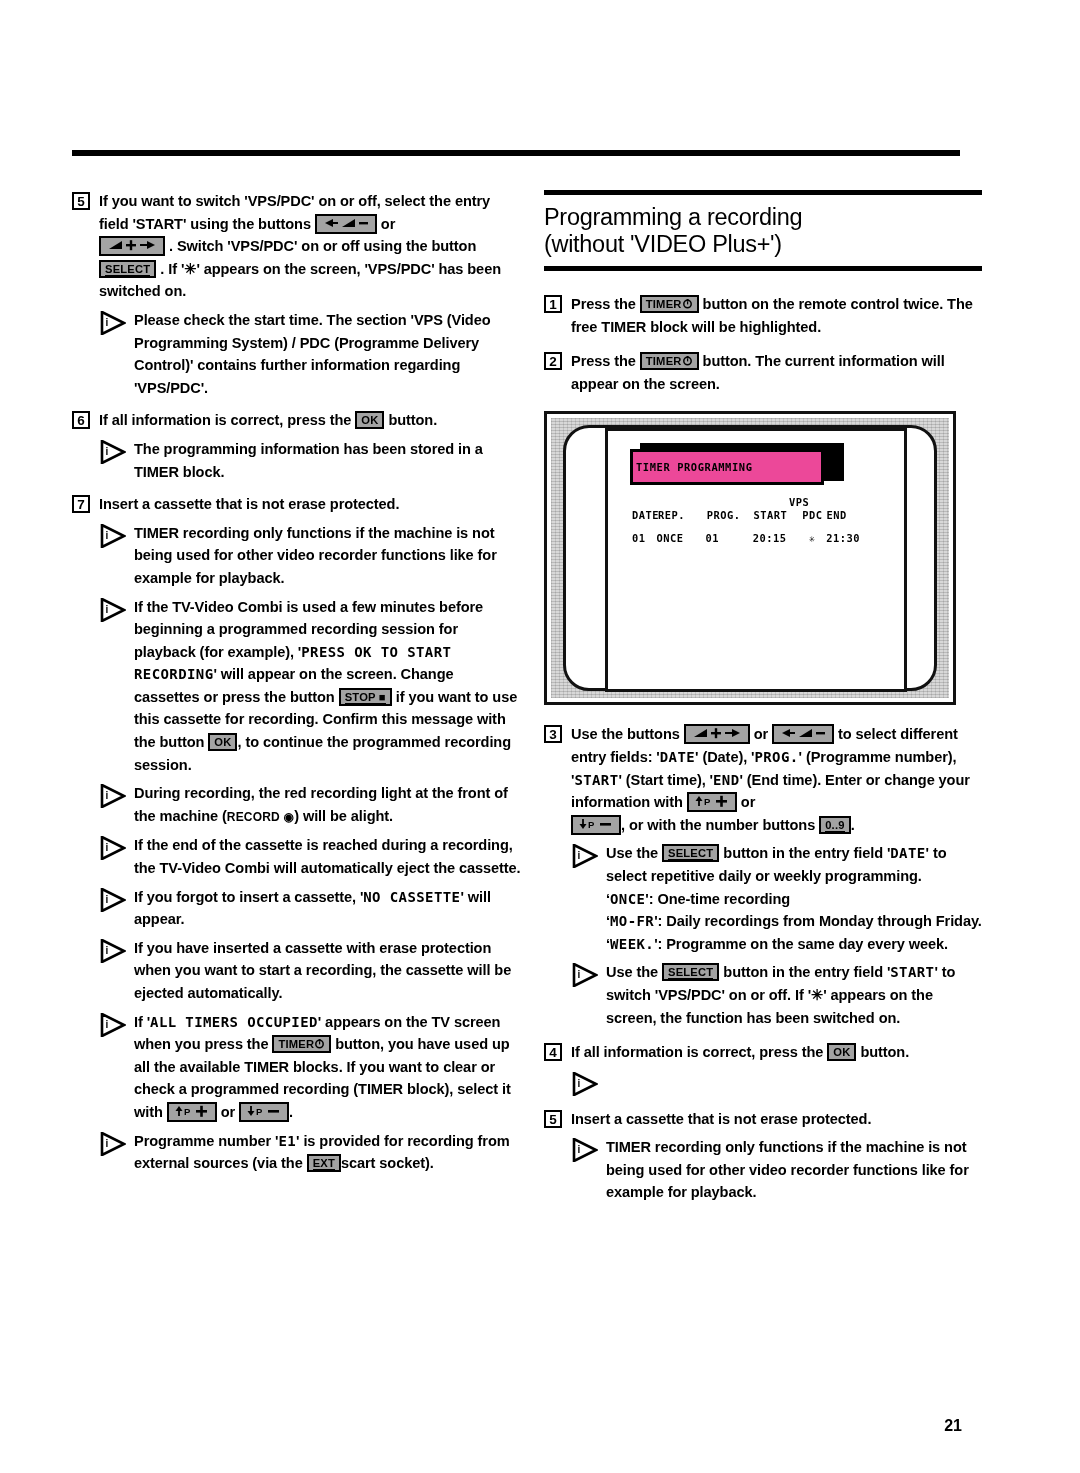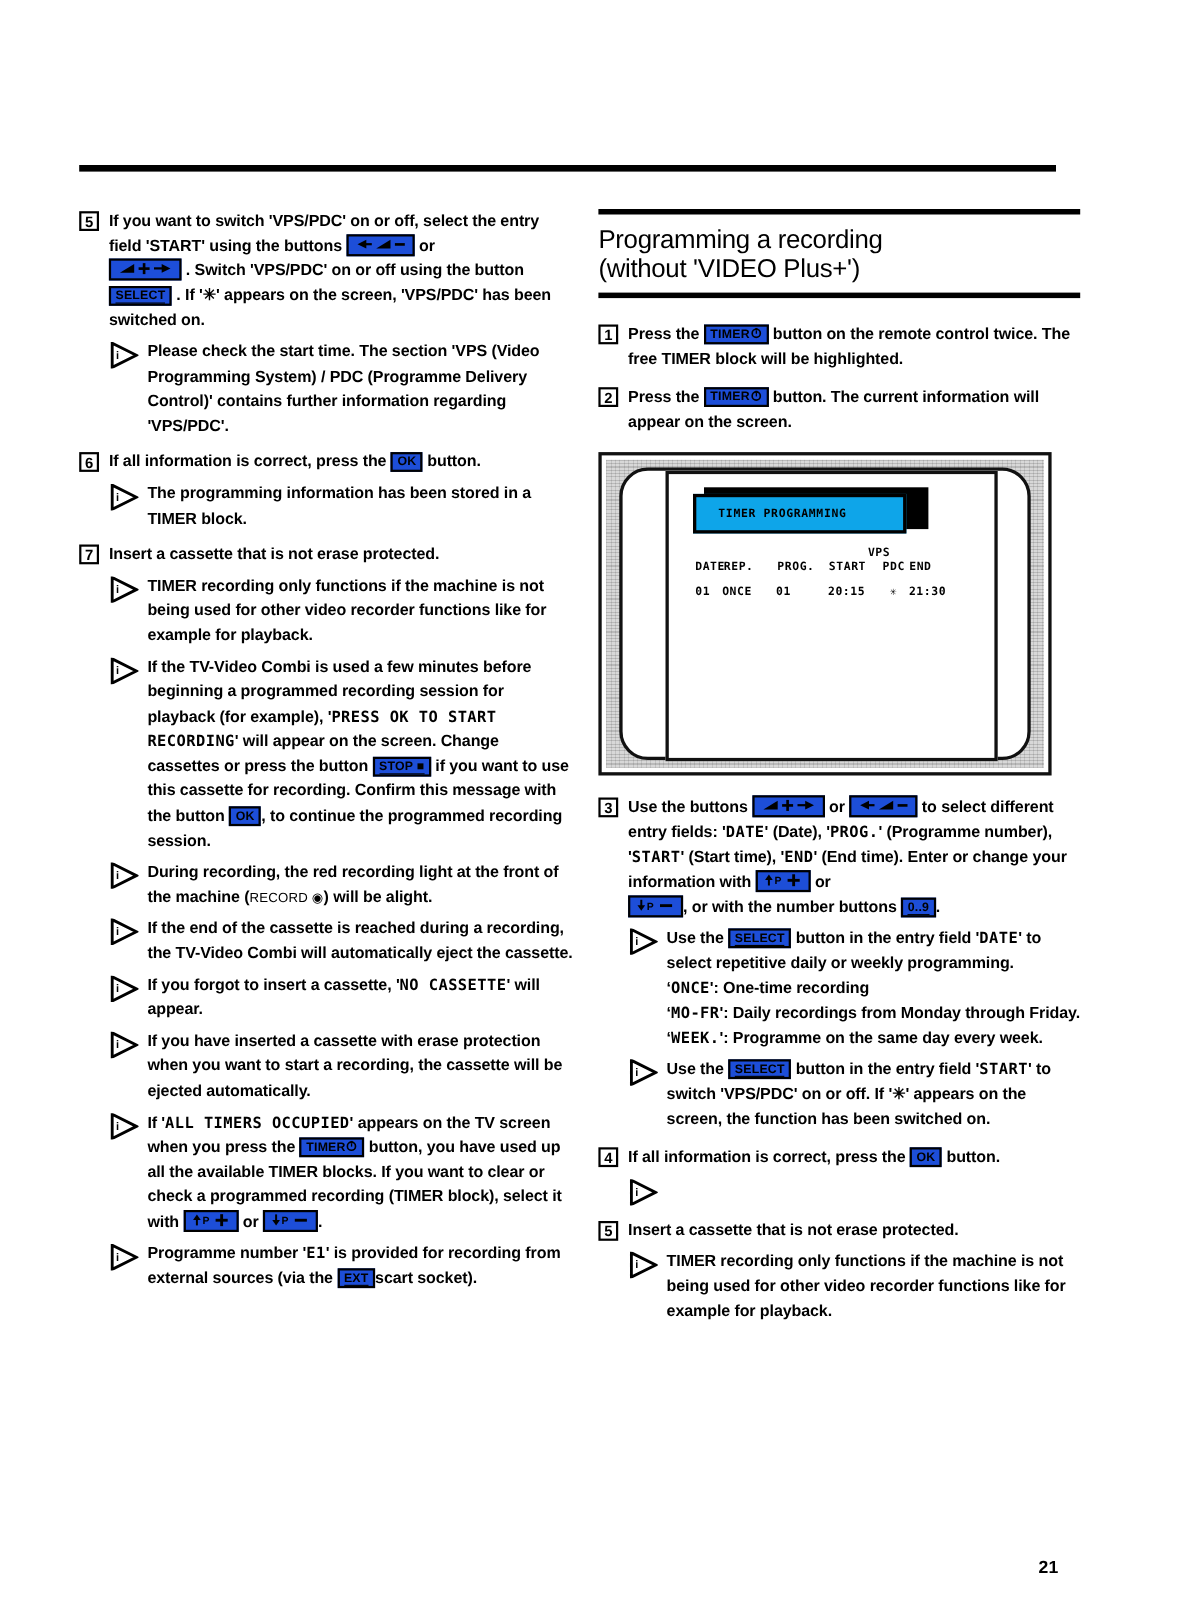--- a/index.html
+++ b/index.html
@@ -101,21 +101,21 @@
   .key {
     display: inline-block;
     border: 2px solid #000;
     padding: 0px 4px 0px 4px;
     font-size: 11.2px;
     font-weight: bold;
     line-height: 14px;
     vertical-align: 1px;
     white-space: nowrap;
     letter-spacing: 0.2px;
-    background: #1d4ed8;
+    background: #a3a3a3;
   }
   .key.underlined { }
   .key.underlined > .kt {
     border-bottom: 1.6px solid #000;
     padding-bottom: 0px;
     display: inline-block;
     line-height: 12px;
   }
   .key.big {
     padding: 0px 6px;
@@ -125,21 +125,21 @@
   .key svg { display: inline-block; vertical-align: -1px; }
 
   .mono {
     font-family: "DejaVu Sans Mono", "Liberation Mono", monospace;
     font-weight: bold;
     font-size: 14px;
     letter-spacing: 0.4px;
   }
   .smallcaps {
     font-size: 12px;
-    font-weight: normal;
+    font-weight: bold;
     letter-spacing: 0.2px;
   }
 
   
   .head-rule-top {
     width: 438px;
     height: 5px;
     background: #000;
     margin-bottom: 9px;
   }
@@ -208,25 +208,25 @@
     top: -6px;
     width: 204px;
     height: 38px;
     background: #000;
   }
   .osd-inner {
     position: absolute;
     left: 0; top: 0;
     width: 194px;
     height: 36px;
-    background: #0ea5e9;
+    background: #ec4899;
     border: 3px solid #000;
     display: flex;
     align-items: center;
-    padding-left: 20px;
+    padding-left: 3px;
   }
   .osd-txt {
     font-family: "DejaVu Sans Mono", "Liberation Mono", monospace;
     font-size: 10.4px;
     font-weight: bold;
     letter-spacing: 0.6px;
     white-space: nowrap;
   }
 
   .osd-table {

